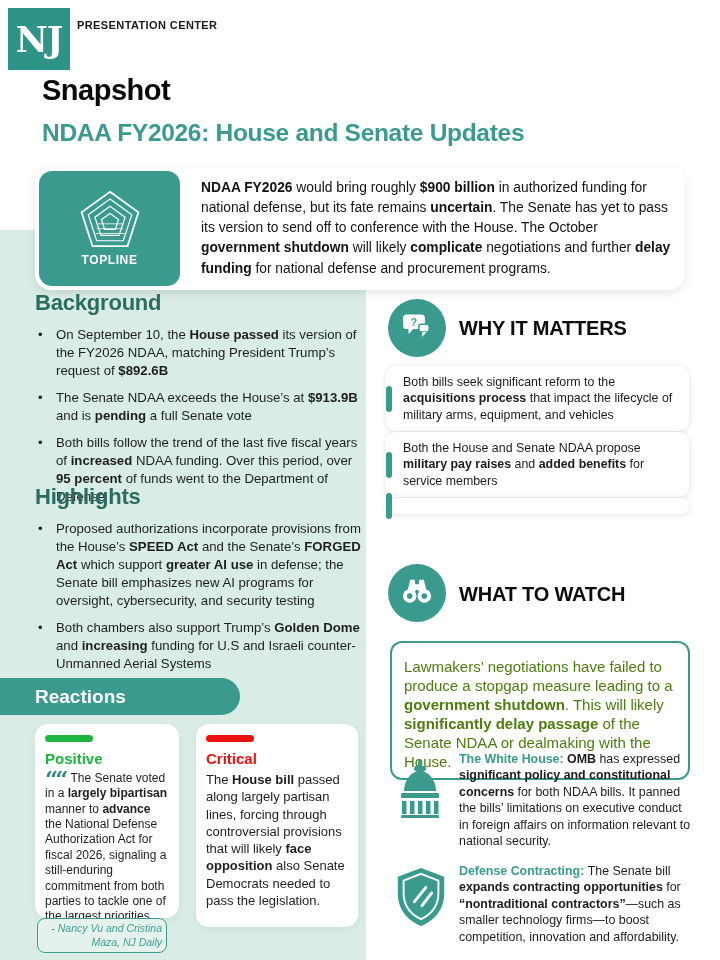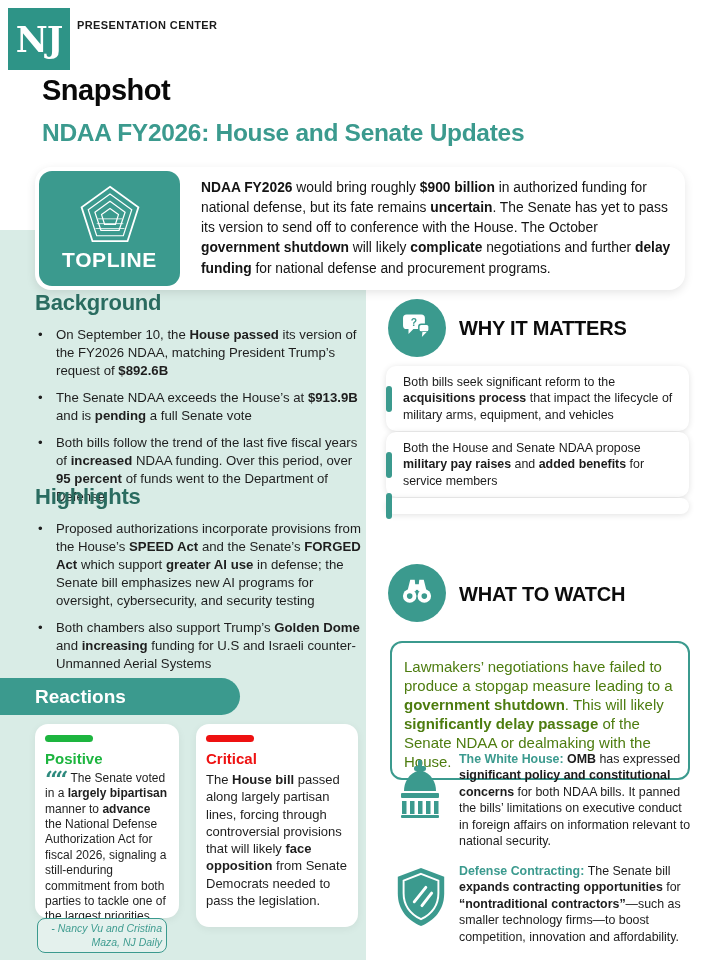--- a/index.html
+++ b/index.html
@@ -20,21 +20,21 @@
   .org{position:absolute;left:77px;top:19px;font-size:11px;font-weight:bold;letter-spacing:0.4px;color:#1b1b1b;}
   .page-title{position:absolute;left:42px;top:74px;font-size:29px;font-weight:800;color:#090909;letter-spacing:-0.5px;}
   .page-subtitle{position:absolute;left:42px;top:119px;font-size:24.5px;font-weight:bold;color:var(--teal);letter-spacing:-0.3px;}
 
   
   .topline-card{position:absolute;left:35px;top:167px;width:650px;height:123px;background:#fff;
     border-radius:16px;box-shadow:0 3px 10px rgba(0,0,0,0.10);}
   .topline-badge{position:absolute;left:4px;top:4px;width:141px;height:115px;background:var(--teal);
     border-radius:13px;display:flex;flex-direction:column;align-items:center;justify-content:center;gap:5px;}
   .topline-badge svg{width:62px;height:58px;display:block;}
-  .topline-label{color:#fff;font-weight:bold;font-size:21px;letter-spacing:0.6px;}
+  .topline-label{color:#fff;font-weight:bold;font-size:12px;letter-spacing:0.6px;}
   .topline-text{position:absolute;left:166px;top:11px;width:470px;font-size:13.8px;line-height:1.46;color:#141414;}
 
   
   .section-h{position:absolute;font-size:22px;font-weight:800;color:var(--teal-dark);letter-spacing:-0.2px;}
   #bg-h{left:35px;top:290px;}
   #hl-h{left:35px;top:484px;}
   .bullets{position:absolute;width:332px;font-size:13.2px;line-height:1.36;color:#1e1e1e;}
   #bg-list{left:35px;top:326px;}
   #hl-list{left:35px;top:520px;}
   .bullet{display:flex;margin-bottom:9px;}
@@ -160,21 +160,21 @@
 
 <div class="reaction-card" id="positive-card">
   <div class="pill"></div>
   <div class="reaction-title">Positive</div>
   <div class="reaction-text"><span class="quote-glyph">““</span><span><span>The Senate voted in a </span><b>largely bipartisan</b><span> manner to </span><b>advance</b><span> the National Defense Authorization Act for fiscal 2026, signaling a still-enduring commitment from both parties to tackle one of the largest priorities remaining in the year.”</span></span></div>
 </div>
 
 <div class="reaction-card" id="critical-card">
   <div class="pill"></div>
   <div class="reaction-title">Critical</div>
-  <div class="reaction-text"><span>The </span><b>House bill</b><span> passed along largely partisan lines, forcing through controversial provisions that will likely </span><b>face opposition</b><span> from Senate Democrats needed to pass the legislation.</span></div>
+  <div class="reaction-text"><span>The </span><b>House bill</b><span> passed along largely partisan lines, forcing through controversial provisions that will likely </span><b>face opposition</b><span> also Senate Democrats needed to pass the legislation.</span></div>
 </div>
 
 <div class="attribution">- Nancy Vu and Cristina Maza, NJ Daily</div>
 
 <div class="icon-circle" id="wim-icon">
   <span>
     <svg viewBox="0 0 56 56" width="34" height="34">
       <path d="M11 9 h24 a6 6 0 0 1 6 6 v12 a6 6 0 0 1 -6 6 H22 l-8 8 v-8 h-3 a6 6 0 0 1 -6 -6 V15 a6 6 0 0 1 6 -6 z" fill="#fff"></path>
       <rect x="31" y="25" width="17" height="13" rx="4" fill="#fff" stroke="#3B9A8E" stroke-width="2.5"></rect>
       <path d="M37 38 l-1 8 8 -8 z" fill="#fff"></path>

